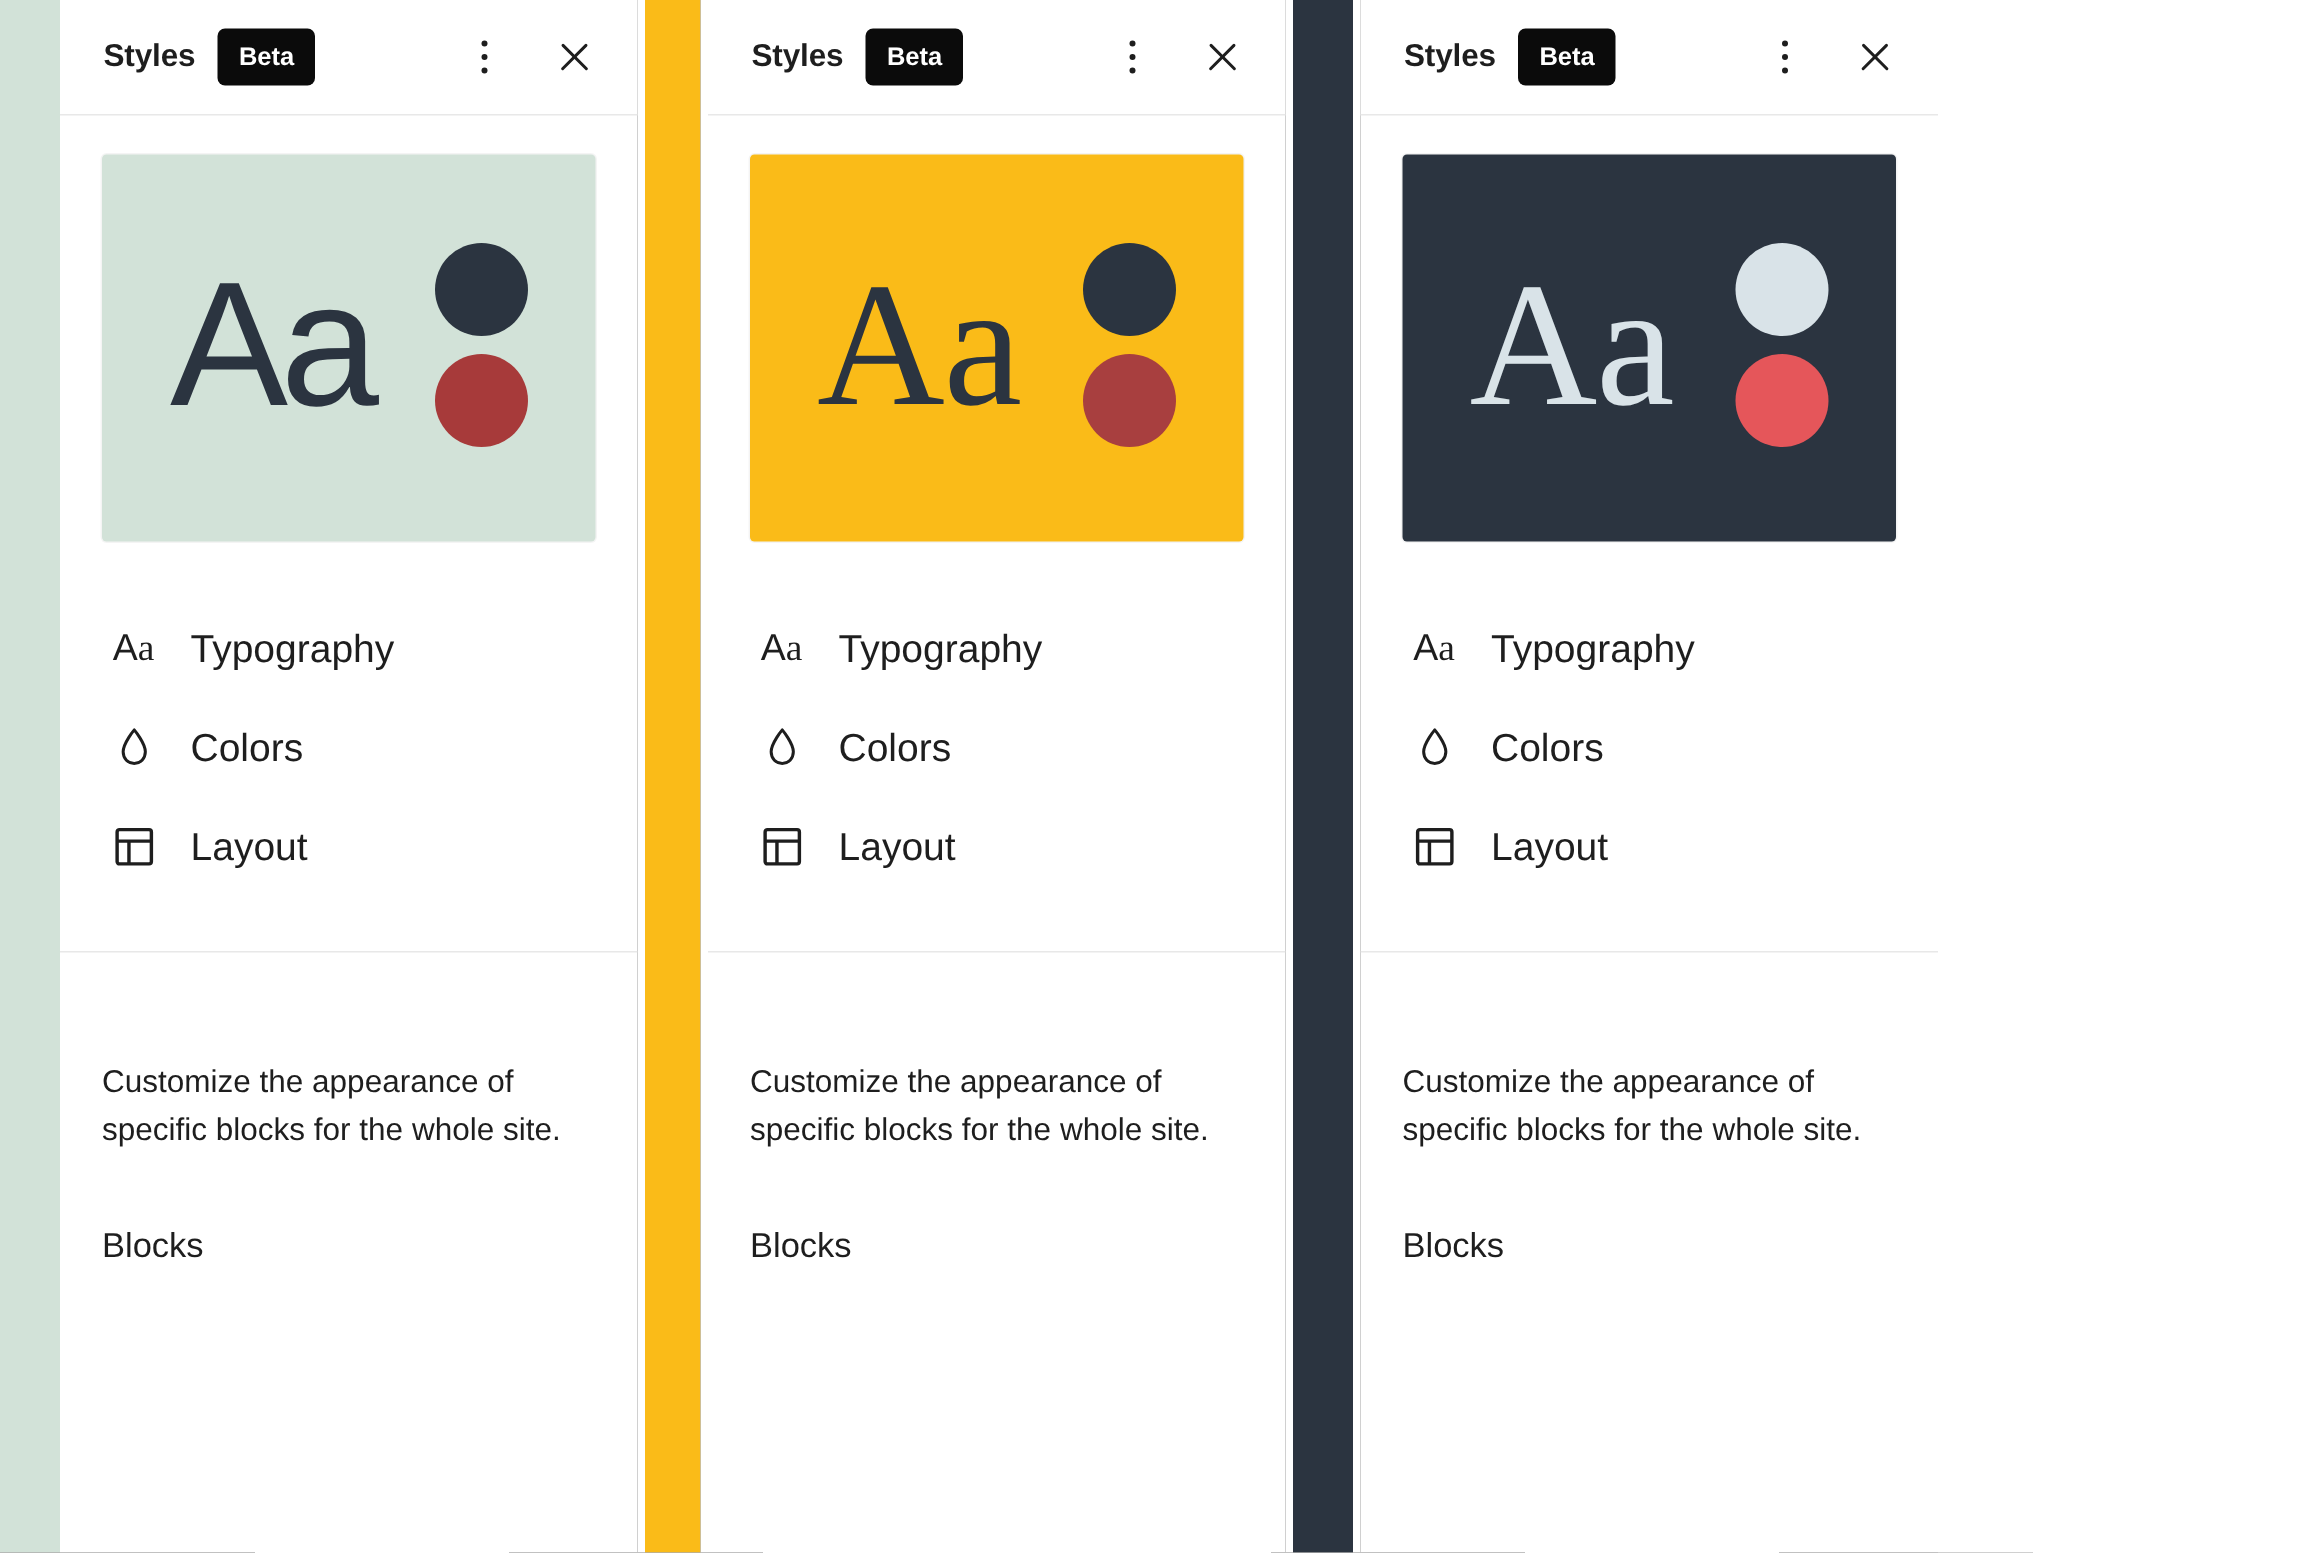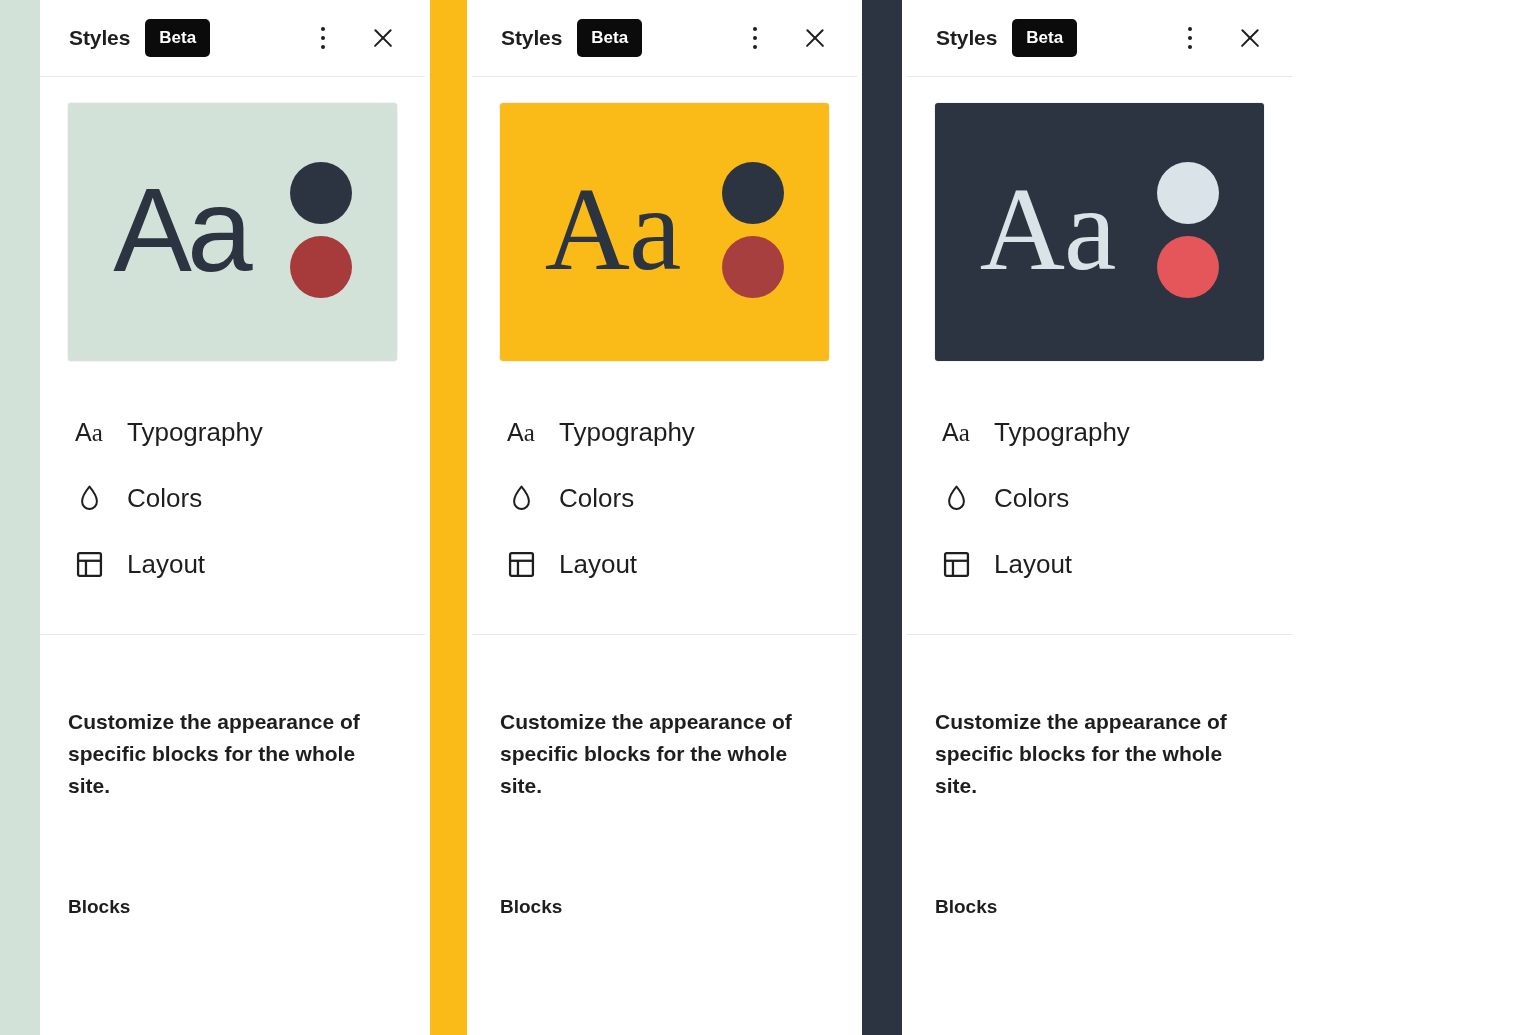--- a/index.html
+++ b/index.html
@@ -172,31 +172,30 @@
 
   
   .panel-divider {
     margin-top: 37px;
     height: 1px;
     background: #e8e8e8;
     width: 100%;
   }
   .panel-footer {
     padding: 71px 28px 0 28px;
-    font-weight: bold;
   }
   .footer-desc {
     font-size: 21px;
     line-height: 1.52;
     color: #1e1e1e;
     max-width: 360px;
   }
   .footer-link {
-    margin-top: 94px;
-    font-size: 19px;
+    margin-top: 47px;
+    font-size: 23px;
     color: #1e1e1e;
     cursor: pointer;
     display: inline-block;
   }
 </style>
 </head>
 <body>
 
 <div id="stage">
 

